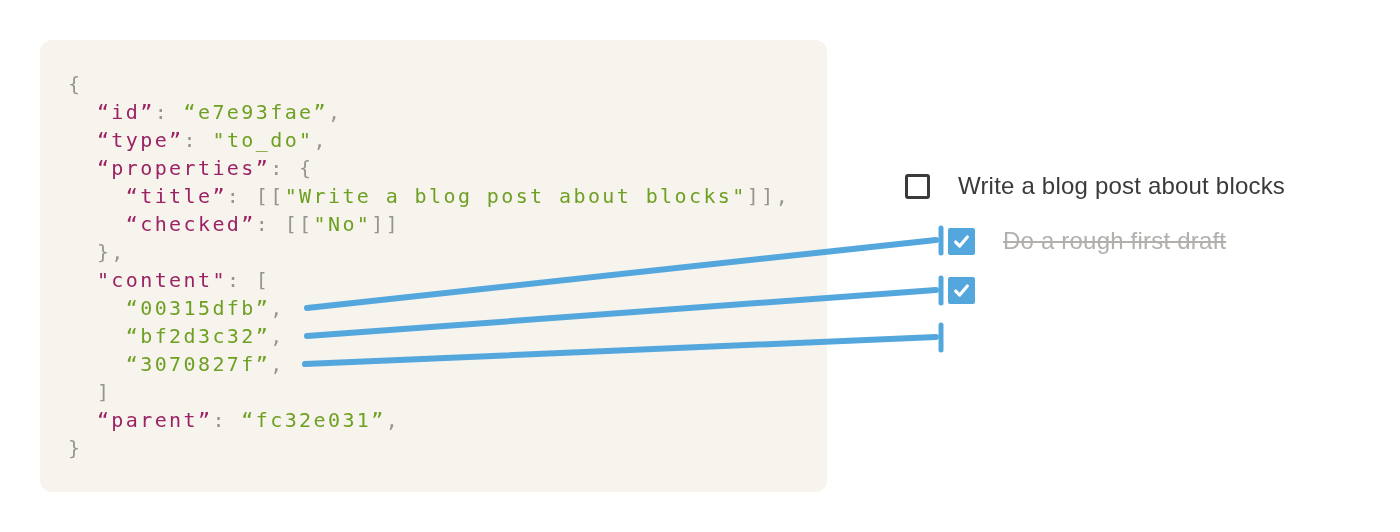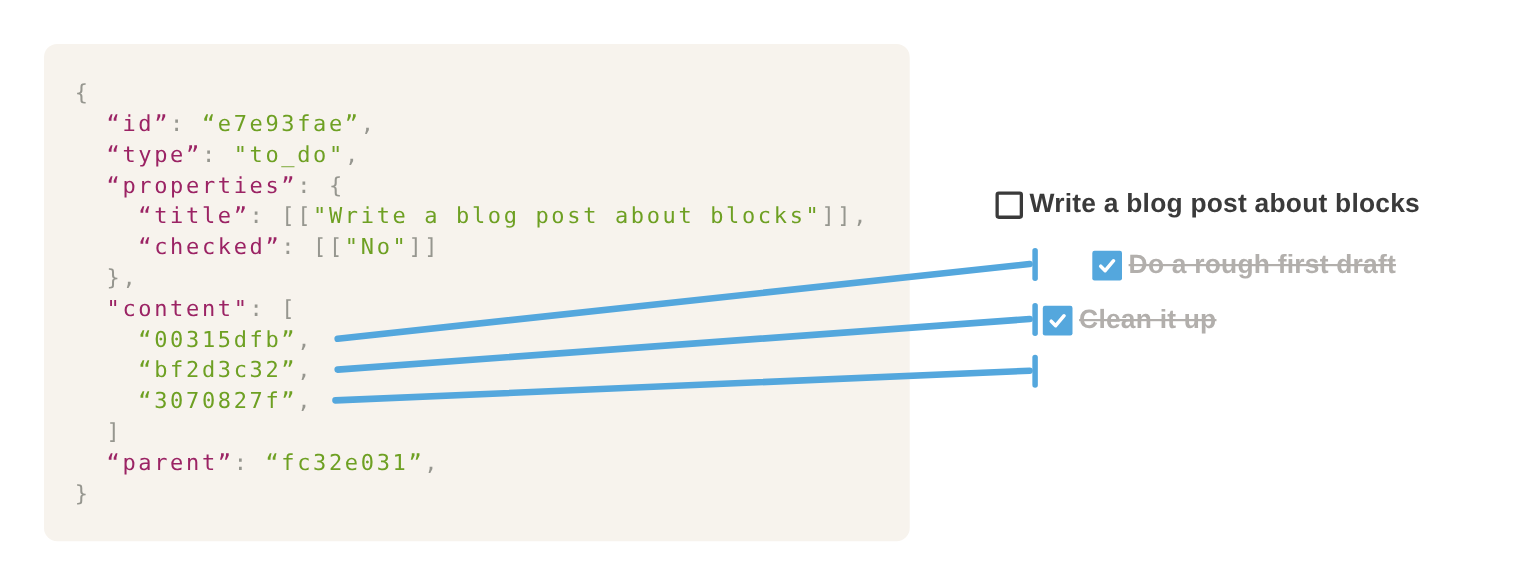--- a/index.html
+++ b/index.html
@@ -45,23 +45,22 @@
     pointer-events: none;
   }
   .connectors .wire { stroke: var(--accent-blue); stroke-width: 6; stroke-linecap: round; fill: none; }
   .connectors .cap  { stroke: var(--accent-blue); stroke-width: 5; stroke-linecap: round; fill: none; }
 
   
   .todo-row {
     position: absolute;
     display: flex;
     align-items: center;
-    gap: 6px;
+    gap: 28px;
     white-space: nowrap;
-    font-weight: bold;
   }
   .checkbox {
     display: inline-flex;
     align-items: center;
     justify-content: center;
     width: 27px; height: 27px;
     border: 3px solid var(--text-dark);
     border-radius: 3px;
     background: #ffffff;
     flex: 0 0 auto;
@@ -110,32 +109,31 @@
     </g>
   </svg>
 
   <div class="todo-row root" style="left:905px; top:172px;">
     <span class="checkbox">
       
     </span>
     <span class="todo-label">Write a blog post about blocks</span>
   </div>
 
-  <div class="todo-row completed" style="left:948px; top:227px;margin-left:45px;">
+  <div class="todo-row completed" style="left:948px; top:227px;">
     <span class="checkbox checked">
       <svg class="check" width="17" height="17" viewBox="0 0 16 16">
           <polyline points="2.5,8.5 6.3,12.3 13.5,3.8" stroke="#ffffff" stroke-width="3" stroke-linecap="round" stroke-linejoin="round" fill="none"></polyline>
         </svg>
     </span>
     <span class="todo-label">Do a rough first draft</span>
   </div>
 
   <div class="todo-row completed" style="left:948px; top:277px;">
     <span class="checkbox checked">
       <svg class="check" width="17" height="17" viewBox="0 0 16 16">
           <polyline points="2.5,8.5 6.3,12.3 13.5,3.8" stroke="#ffffff" stroke-width="3" stroke-linecap="round" stroke-linejoin="round" fill="none"></polyline>
         </svg>
     </span>
-    <span class="todo-label">Clean it up</span>
   </div>
 
 
 </div>
 
 </body></html>

